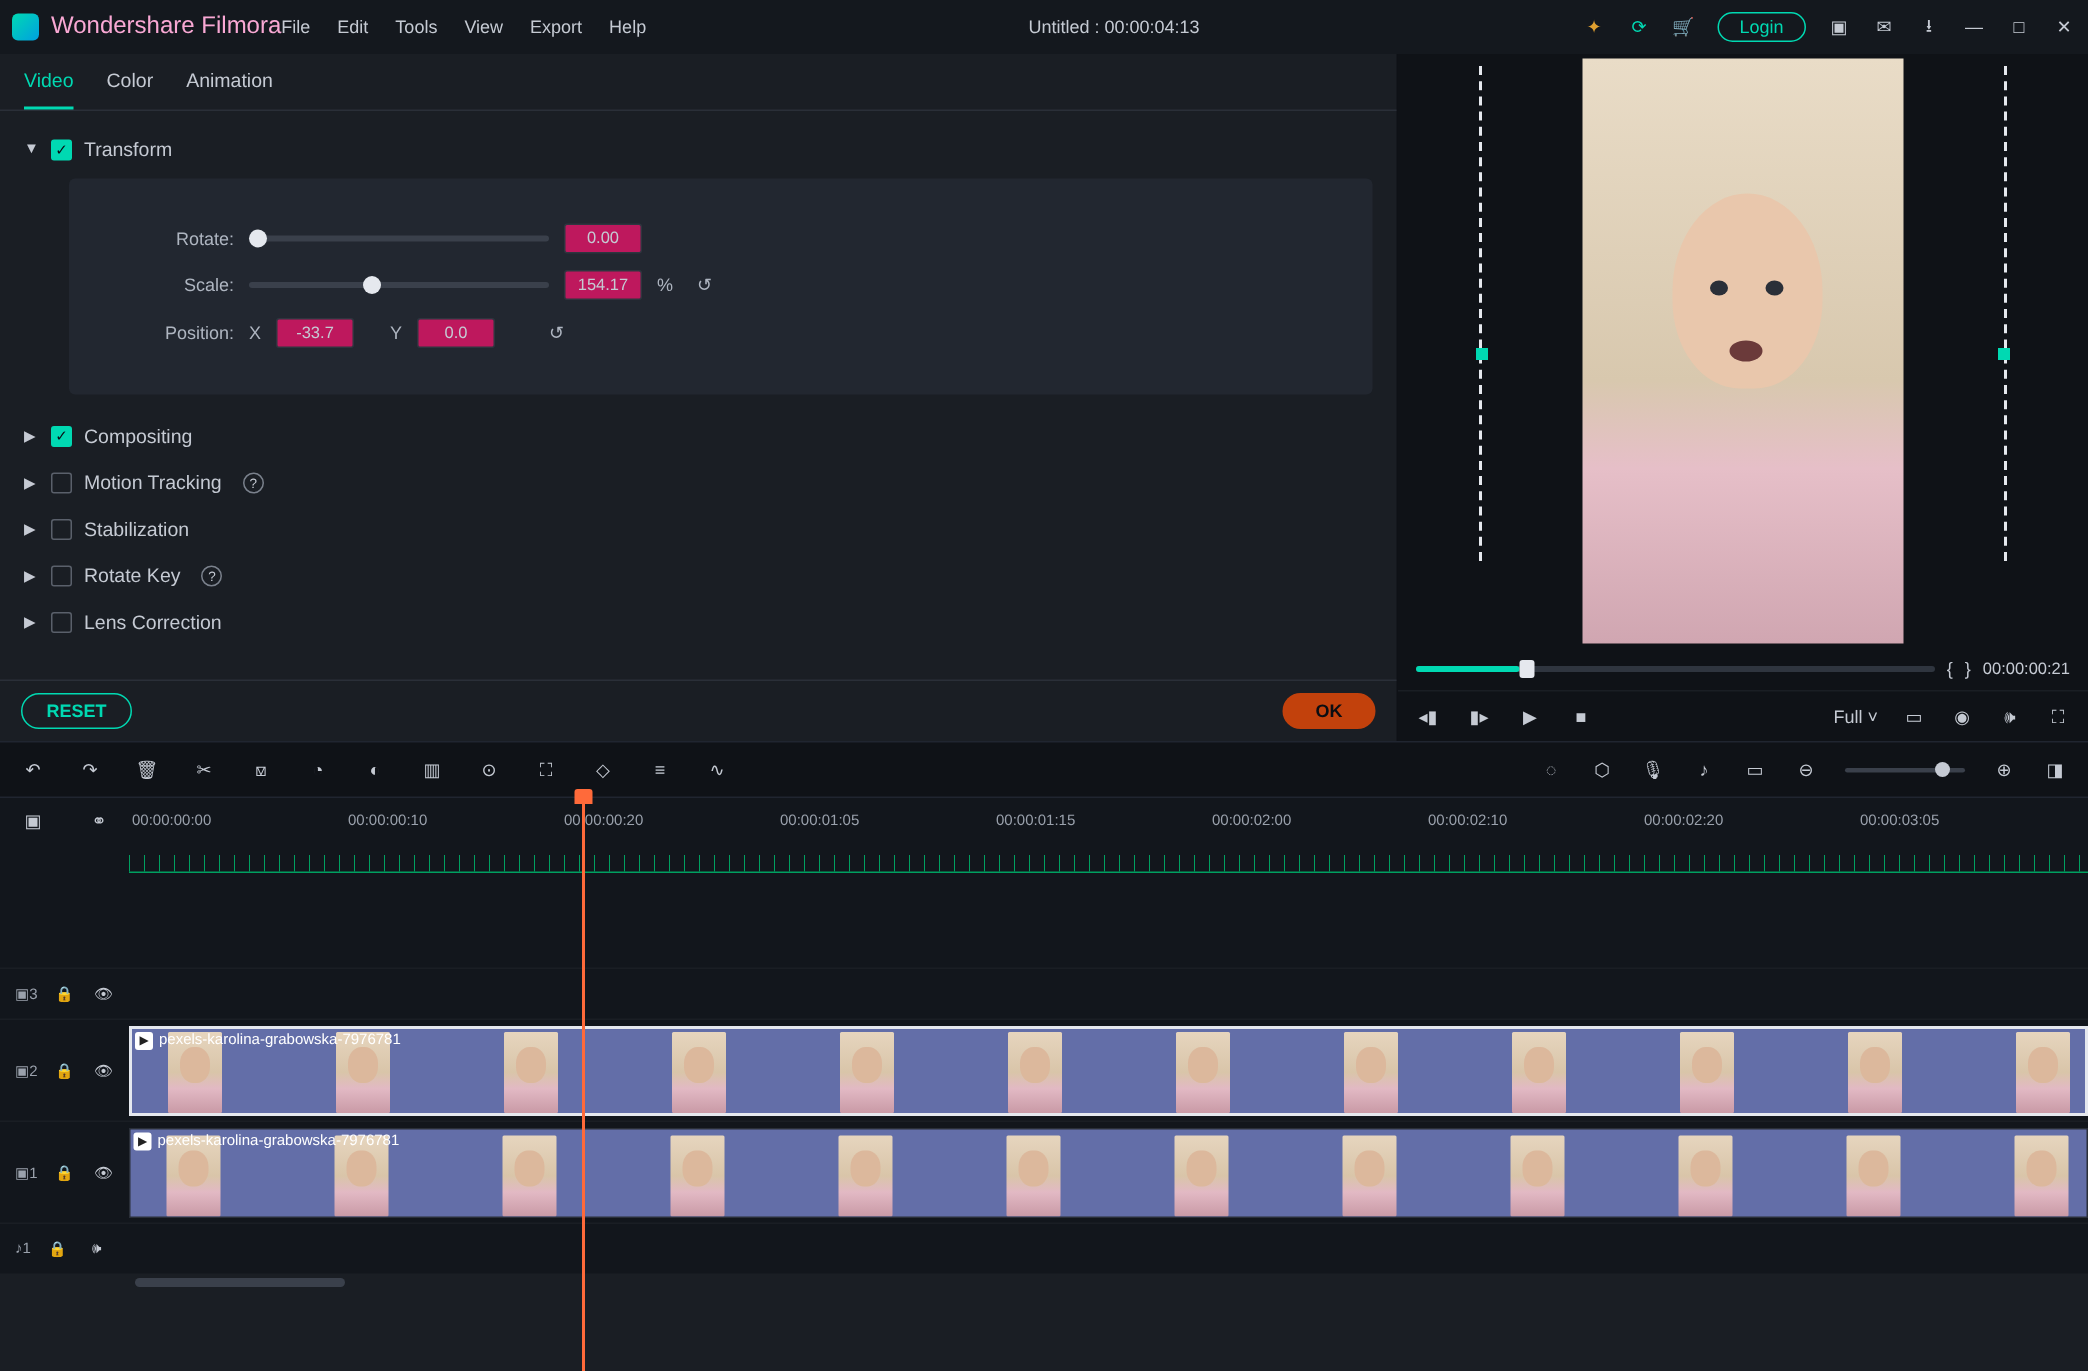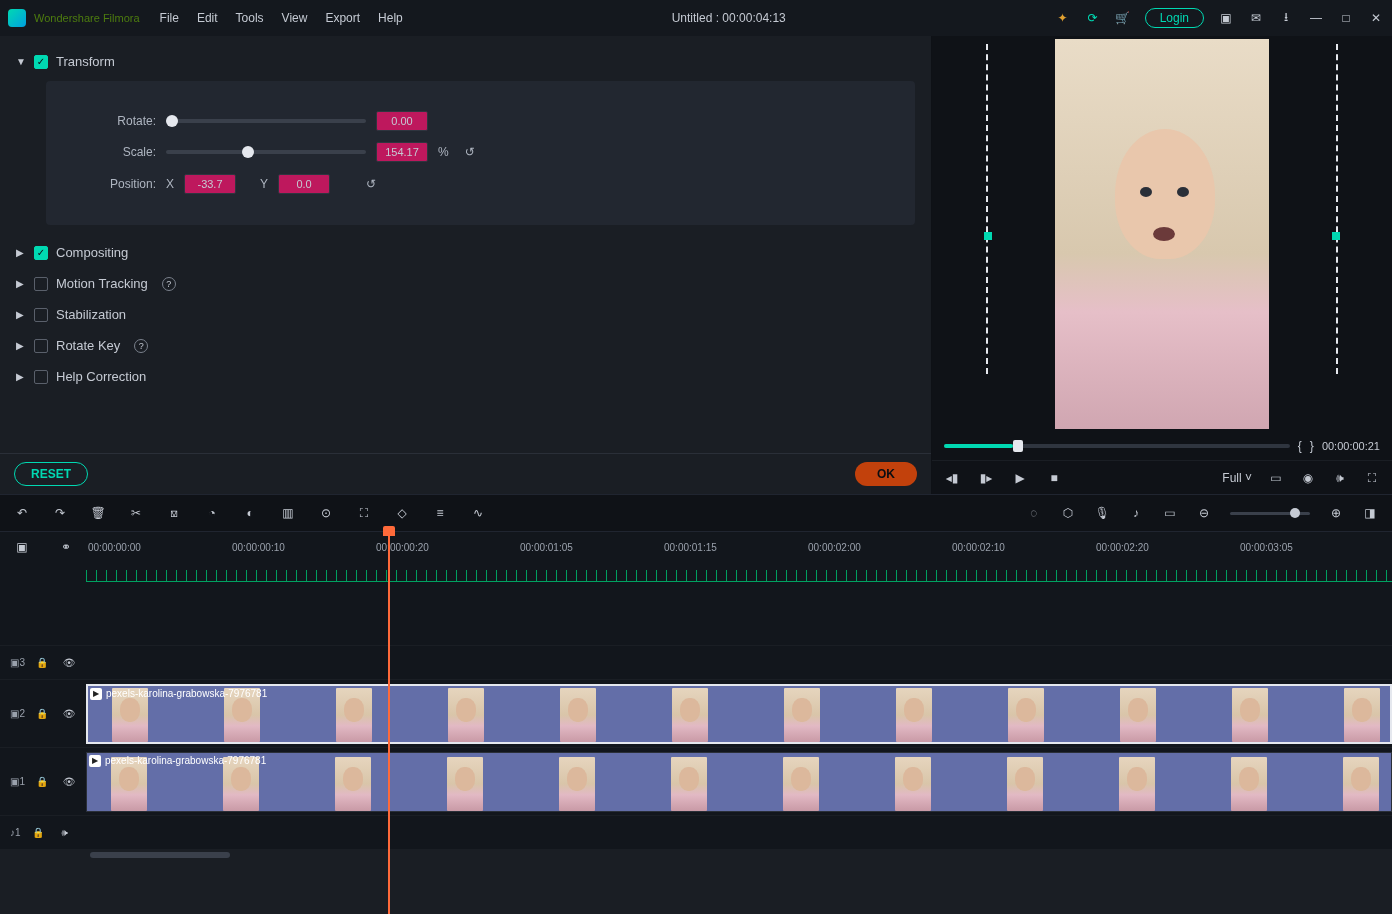--- a/index.html
+++ b/index.html
@@ -1,19 +1,19 @@
 <!DOCTYPE html>
 <html><head>
 <meta charset="utf-8">
 <style>
 * { margin: 0; padding: 0; box-sizing: border-box; font-family: -apple-system, BlinkMacSystemFont, "Segoe UI", Arial, sans-serif; }
 body { background: #1a1e24; color: #c5cad3; font-size: 12px; overflow: hidden; width: 1392px; height: 914px; }
 .titlebar { height: 36px; background: #14181e; display: flex; align-items: center; padding: 0 8px; }
 .logo { width: 18px; height: 18px; background: linear-gradient(135deg,#00d9b2,#00a0e0); border-radius: 4px; margin-right: 8px; }
-.app-name { font-size: 11px; color: #4d7c0f; margin-right: 20px; }
+.app-name { font-size: 16px; color: #f9a8d4; }
 .menu { display: flex; gap: 18px; }
 .menu span { font-size: 12px; color: #c5cad3; cursor: pointer; }
 .title-center { flex: 1; text-align: center; font-size: 12px; color: #c5cad3; }
 .title-right { display: flex; align-items: center; gap: 14px; }
 .icn { width: 16px; height: 16px; display: inline-flex; align-items: center; justify-content: center; color: #c5cad3; }
 .login-btn { border: 1px solid #00d9b2; color: #00d9b2; border-radius: 12px; padding: 2px 14px; font-size: 12px; cursor: pointer; }
 .main { display: flex; height: 458px; }
 .left-panel { flex: 1; background: #1a1e24; display: flex; flex-direction: column; border-right: 1px solid #0e1116; }
 .tabs { display: flex; gap: 22px; padding: 10px 16px 0; border-bottom: 1px solid #2a2f38; }
 .tab { font-size: 13px; padding-bottom: 10px; cursor: pointer; }
@@ -101,20 +101,25 @@
     <span class="icn">✉</span>
     <span class="icn">⭳</span>
     <span class="icn">—</span>
     <span class="icn">□</span>
     <span class="icn">✕</span>
   </div>
 </div>
 
 <div class="main">
   <div class="left-panel">
+    <div class="tabs">
+      <div class="tab active">Video</div>
+      <div class="tab">Color</div>
+      <div class="tab">Animation</div>
+    </div>
     <div class="props">
       <div class="section-head">
         <span class="expander">▼</span>
         <span class="cbx on">✓</span>
         <span>Transform</span>
       </div>
       <div class="transform-body">
         <div class="row">
           <span class="lbl">Rotate:</span>
           <div class="slider-track">
@@ -159,21 +164,21 @@
         </div>
         <div class="section-head">
           <span class="expander">▶</span>
           <span class="cbx"></span>
           <span>Rotate Key</span>
           <span class="help-c">?</span>
         </div>
         <div class="section-head">
           <span class="expander">▶</span>
           <span class="cbx"></span>
-          <span>Help Correction</span>
+          <span>Lens Correction</span>
         </div>
       </div>
     </div>
     <div class="panel-footer">
       <button class="reset-btn">RESET</button>
       <button class="ok-btn">OK</button>
     </div>
   </div>
 
   <div class="preview">

